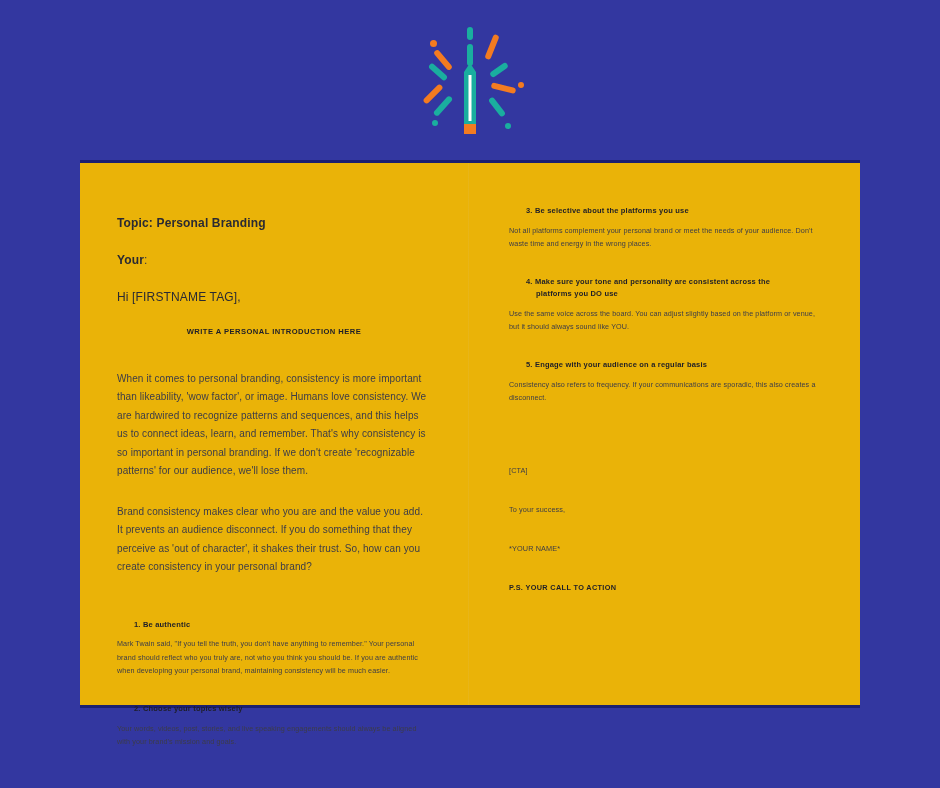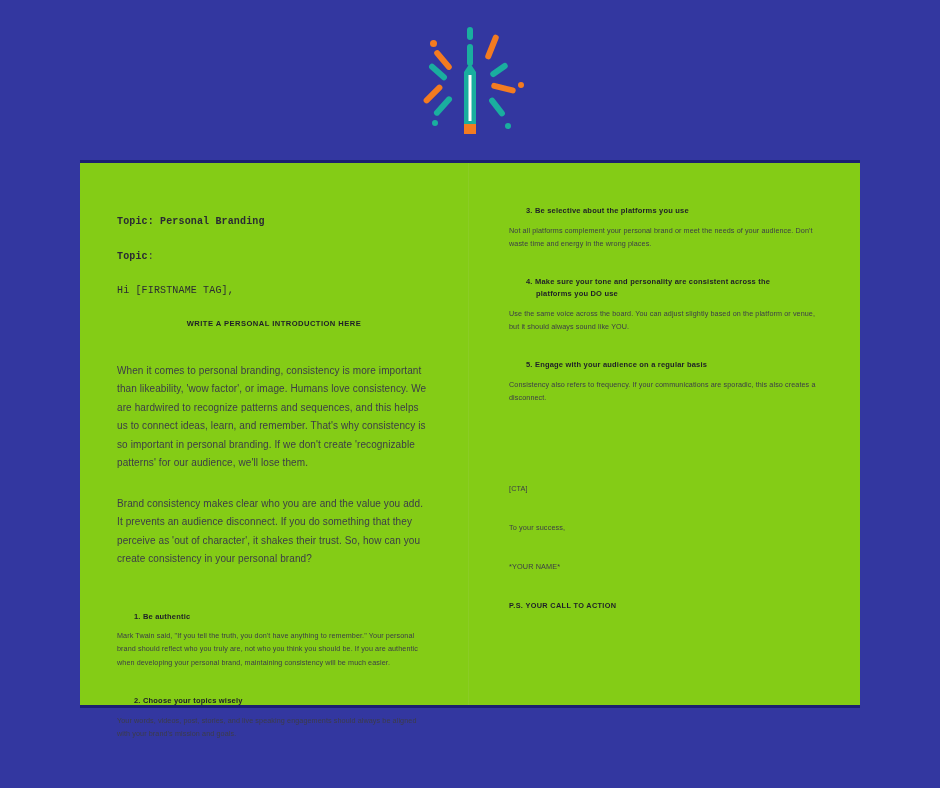--- a/index.html
+++ b/index.html
@@ -40,21 +40,21 @@
     background: #fdfdfd;
     border-top: 3px solid #1b2070;
     border-bottom: 3px solid #1b2070;
     box-sizing: border-box;
     display: flex;
   }
 
   .page {
     position: relative;
     box-sizing: border-box;
-    background: #84cc16;
+    background: #eab308;
     height: 100%;
   }
   .page.left  { width: 389px; padding: 52px 38px 0 37px; }
   .page.right { width: 391px; padding: 42px 40px 0 40px; }
 
   
   #spine {
     position: absolute;
     left: 388px;
     top: 0;
@@ -64,26 +64,25 @@
         rgba(255,255,255,0) 0%,
         rgba(205,205,210,0.55) 28%,
         rgba(186,186,196,0.85) 50%,
         rgba(205,205,210,0.55) 72%,
         rgba(255,255,255,0) 100%);
     pointer-events: none;
   }
 
   
   .meta-line {
-    font-size: 10px;
+    font-size: 12px;
     color: #2a2a33;
     line-height: 1.35;
     margin: 0 0 21px 0;
     letter-spacing: 0.15px;
-    font-family: Liberation Mono, monospace;
   }
   .meta-line .lbl { font-weight: bold; }
   .meta-line .val { font-weight: normal; color: #3a3a44; }
 
   .kicker {
     font-size: 7.6px;
     font-weight: bold;
     color: #1e1e28;
     letter-spacing: 0.45px;
     margin: 0 0 34px 0;
@@ -119,21 +118,21 @@
   }
   .sec-body.last { margin-bottom: 8px; }
 
   .sig {
     font-size: 7.3px;
     color: #3c3c48;
     line-height: 1.5;
     margin: 0 0 28px 0;
     letter-spacing: 0.12px;
   }
-  .sig.gap-top { margin-top: 80px; }
+  .sig.gap-top { margin-top: 62px; }
   .sig.bold { font-weight: bold; color: #1e1e28; letter-spacing: 0.35px; }
   .sig.nomargin { margin-bottom: 8px; }
 
   .spacer-sm { height: 20px; }
 </style>
 </head>
 <body>
 
 <div id="stage">
 
@@ -168,21 +167,21 @@
     </svg>
   </div>
 
   <div id="doc">
 
     <div class="page left">
 
       <p class="meta-line"><span class="lbl">Topic:</span><span class="lbl"> Personal Branding</span></p>
 
 
-      <p class="meta-line"><span class="lbl">Topic</span><span class="val">:</span></p>
+      <p class="meta-line"><span class="lbl">Your</span><span class="val">:</span></p>
 
       <p class="meta-line">Hi [FIRSTNAME TAG],</p>
 
       <p class="kicker">WRITE A PERSONAL INTRODUCTION HERE</p>
 
       <p class="para">When it comes to personal branding, consistency is more important than likeability, 'wow factor', or image. Humans love consistency. We are hardwired to recognize patterns and sequences, and this helps us to connect ideas, learn, and remember. That's why consistency is so important in personal branding. If we don't create 'recognizable patterns' for our audience, we'll lose them.</p>
       <p class="para">Brand consistency makes clear who you are and the value you add. It prevents an audience disconnect. If you do something that they perceive as 'out of character', it shakes their trust. So, how can you create consistency in your personal brand?</p>
 
       <div class="spacer-sm"></div>
 

